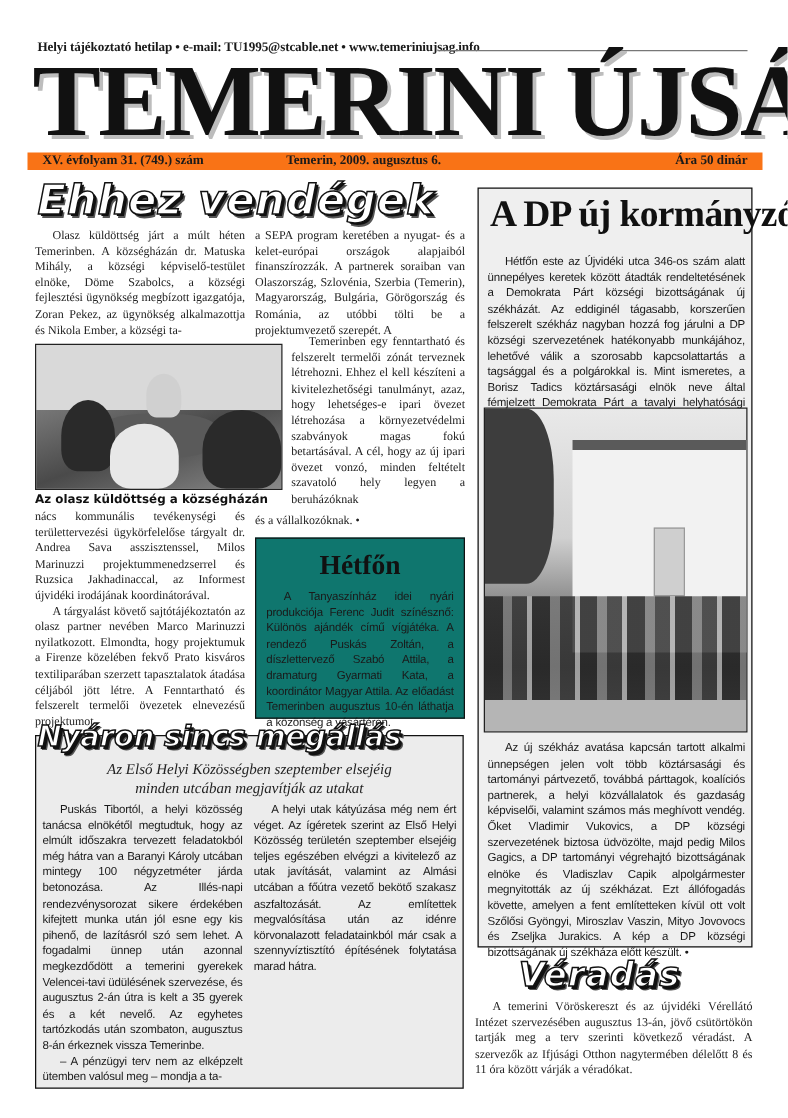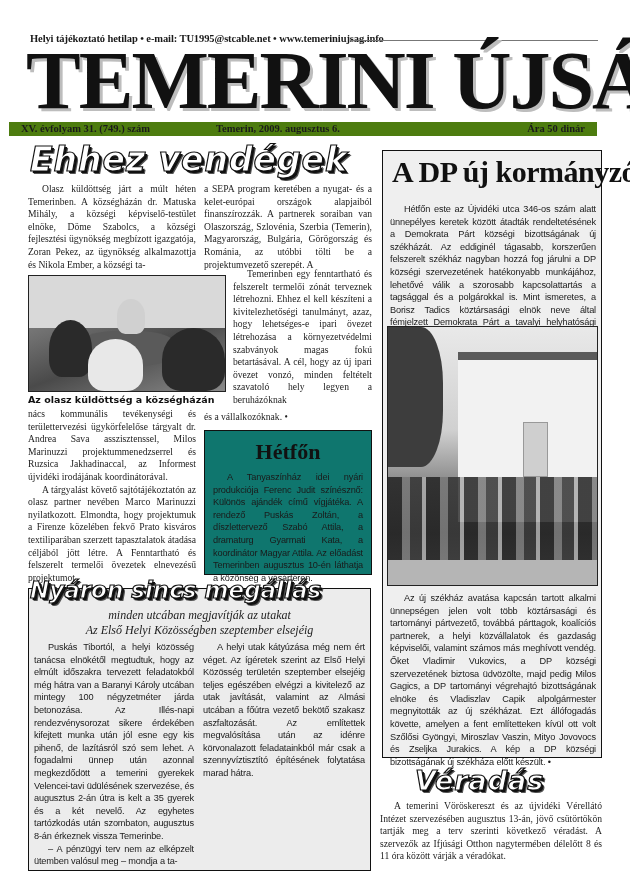--- a/index.html
+++ b/index.html
@@ -2,21 +2,21 @@
 <html><head>
 <meta charset="utf-8">
 <style>
   * { box-sizing: border-box; margin: 0; padding: 0; }
   html, body { width: 630px; height: 894px; background: #ffffff; overflow: hidden; }
   body { position: relative; font-family: "Liberation Serif", serif; color: #1a1a1a; }
 
   .tagline { position: absolute; left: 30px; top: 33px; font-size: 10.5px; font-weight: bold; letter-spacing: -0.1px; }
   .tagline-rule { position: absolute; left: 350px; right: 32px; top: 40px; height: 1px; background: #777; }
   .masthead { position: absolute; left: 26px; top: 40px; width: 580px; font-family: "Liberation Serif", serif; font-weight: bold; font-size: 82px; line-height: 82px; letter-spacing: -2px; transform: scaleY(1.0); color: #111; text-shadow: 3px 3px 0 #bdbdbd; white-space: nowrap; }
-  .dateline { position: absolute; left: 9px; top: 122px; width: 588px; height: 14px; background: #4d7c0f; font-size: 10.5px; font-weight: bold; }
+  .dateline { position: absolute; left: 22px; top: 122px; width: 588px; height: 14px; background: #f97316; font-size: 10.5px; font-weight: bold; }
   .dateline span { position: absolute; top: 0; line-height: 14px; }
   .dl-issue { left: 12px; }
   .dl-date { left: 207px; }
   .dl-price { right: 12px; }
 
   .hl-outline { font-family: "DejaVu Sans", sans-serif; font-weight: bold; font-style: italic; color: #fff; -webkit-text-stroke: 1.2px #111; text-shadow: 2px 2px 0 #111, 3px 3px 0 #555; letter-spacing: 1px; }
   .olasz-title { position: absolute; left: 30px; top: 140px; font-size: 33px; line-height: 40px; }
 
   .body-serif { font-family: "Liberation Serif", serif; font-size: 9.6px; line-height: 12.6px; text-align: justify; color: #222; }
   .body-sans { font-family: "Liberation Sans", sans-serif; font-size: 9.2px; line-height: 12.6px; text-align: justify; color: #1a1a1a; letter-spacing: -0.15px; }
@@ -98,22 +98,22 @@
 <div class="box tanya-box">
   <div class="tanya-title">
     <div>Hétfőn</div>
   </div>
   <div class="tanya-body body-sans indent">A Tanyaszínház idei nyári produkciója Ferenc Judit színésznő: Különös ajándék című vígjátéka. A rendező Puskás Zoltán, a díszlettervező Szabó Attila, a dramaturg Gyarmati Kata, a koordinátor Magyar Attila. Az előadást Temerinben augusztus 10-én láthatja a közönség a vásártéren.</div>
 </div>
 
 <div class="box nyaron-box"></div>
 <div class="nyaron-title hl-outline">Nyáron sincs megállás</div>
 <div class="nyaron-sub">
+  <div>Az Első Helyi Közösségben szeptember elsejéig</div>
   <div>minden utcában megjavítják az utakat</div>
-  <div>Az Első Helyi Közösségben szeptember elsejéig</div>
 </div>
 <div class="col nyaron-c1 body-sans">
   <p class="indent">Puskás Tibortól, a helyi közösség tanácsa elnökétől megtudtuk, hogy az elmúlt időszakra tervezett feladatokból még hátra van a Baranyi Károly utcában mintegy 100 négyzetméter járda betonozása. Az Illés-napi rendezvénysorozat sikere érdekében kifejtett munka után jól esne egy kis pihenő, de lazításról szó sem lehet. A fogadalmi ünnep után azonnal megkezdődött a temerini gyerekek Velencei-tavi üdülésének szervezése, és augusztus 2-án útra is kelt a 35 gyerek és a két nevelő. Az egyhetes tartózkodás után szombaton, augusztus 8-án érkeznek vissza Temerinbe.</p>
   <p class="indent">– A pénzügyi terv nem az elképzelt ütemben valósul meg – mondja a ta-</p>
 </div>
 <div class="col nyaron-c2 body-sans">
   <p class="indent">A helyi utak kátyúzása még nem ért véget. Az ígéretek szerint az Első Helyi Közösség területén szeptember elsejéig teljes egészében elvégzi a kivitelező az utak javítását, valamint az Almási utcában a főútra vezető bekötő szakasz aszfaltozását. Az említettek megvalósítása után az idénre körvonalazott feladatainkból már csak a szennyvíztisztító építésének folytatása marad hátra.</p>
 </div>
 
 <div class="box dp-box"></div>

